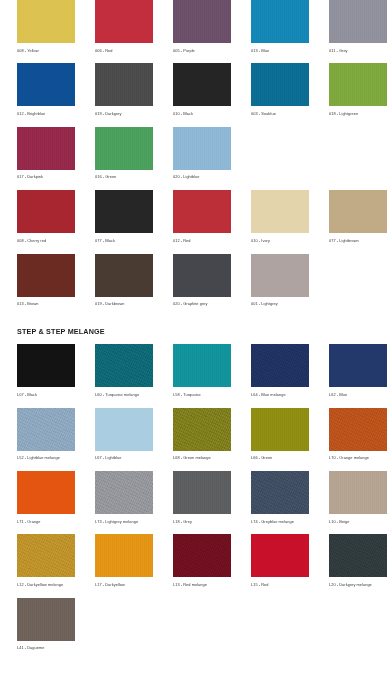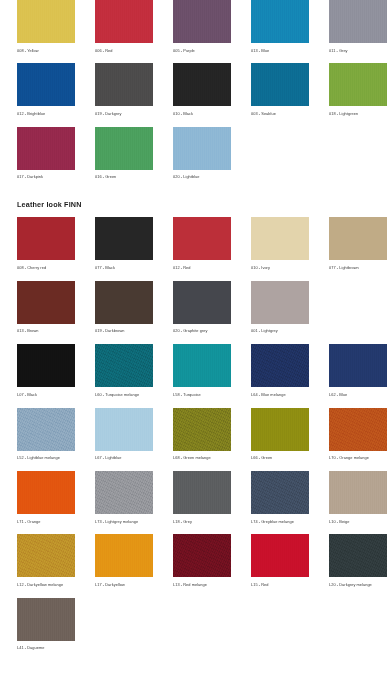--- a/index.html
+++ b/index.html
@@ -147,21 +147,20 @@
             <div class="swatch-chip texture" style="background-color: rgb(74, 158, 92);"></div>
             <div class="swatch-label">016 - Green</div>
           </div>
           <div class="swatch-cell">
             <div class="swatch-chip texture" style="background-color: rgb(140, 182, 212);"></div>
             <div class="swatch-label">020 - Lightblue</div>
           </div>
         </div>
       </div>
       <div class="section">
-        <div class="section-title">Leather look FINN</div>
         <div class="swatch-grid">
           <div class="swatch-cell">
             <div class="swatch-chip" style="background-color: rgb(168, 38, 47);"></div>
             <div class="swatch-label">008 - Cherry red</div>
           </div>
           <div class="swatch-cell">
             <div class="swatch-chip" style="background-color: rgb(38, 38, 38);"></div>
             <div class="swatch-label">077 - Black</div>
           </div>
           <div class="swatch-cell">
@@ -188,20 +187,21 @@
             <div class="swatch-chip" style="background-color: rgb(69, 71, 77);"></div>
             <div class="swatch-label">020 - Graphite grey</div>
           </div>
           <div class="swatch-cell">
             <div class="swatch-chip" style="background-color: rgb(174, 163, 161);"></div>
             <div class="swatch-label">001 - Lightgrey</div>
           </div>
         </div>
       </div>
       <div class="section">
+        <div class="section-title">STEP &amp; STEP MELANGE</div>
         <div class="swatch-grid">
           <div class="swatch-cell">
             <div class="swatch-chip texture" style="background-color: rgb(18, 18, 18);"></div>
             <div class="swatch-label">L07 - Black</div>
           </div>
           <div class="swatch-cell">
             <div class="swatch-chip melange" style="background-color: rgb(13, 103, 116);"></div>
             <div class="swatch-label">L60 - Turquoise melange</div>
           </div>
           <div class="swatch-cell">

